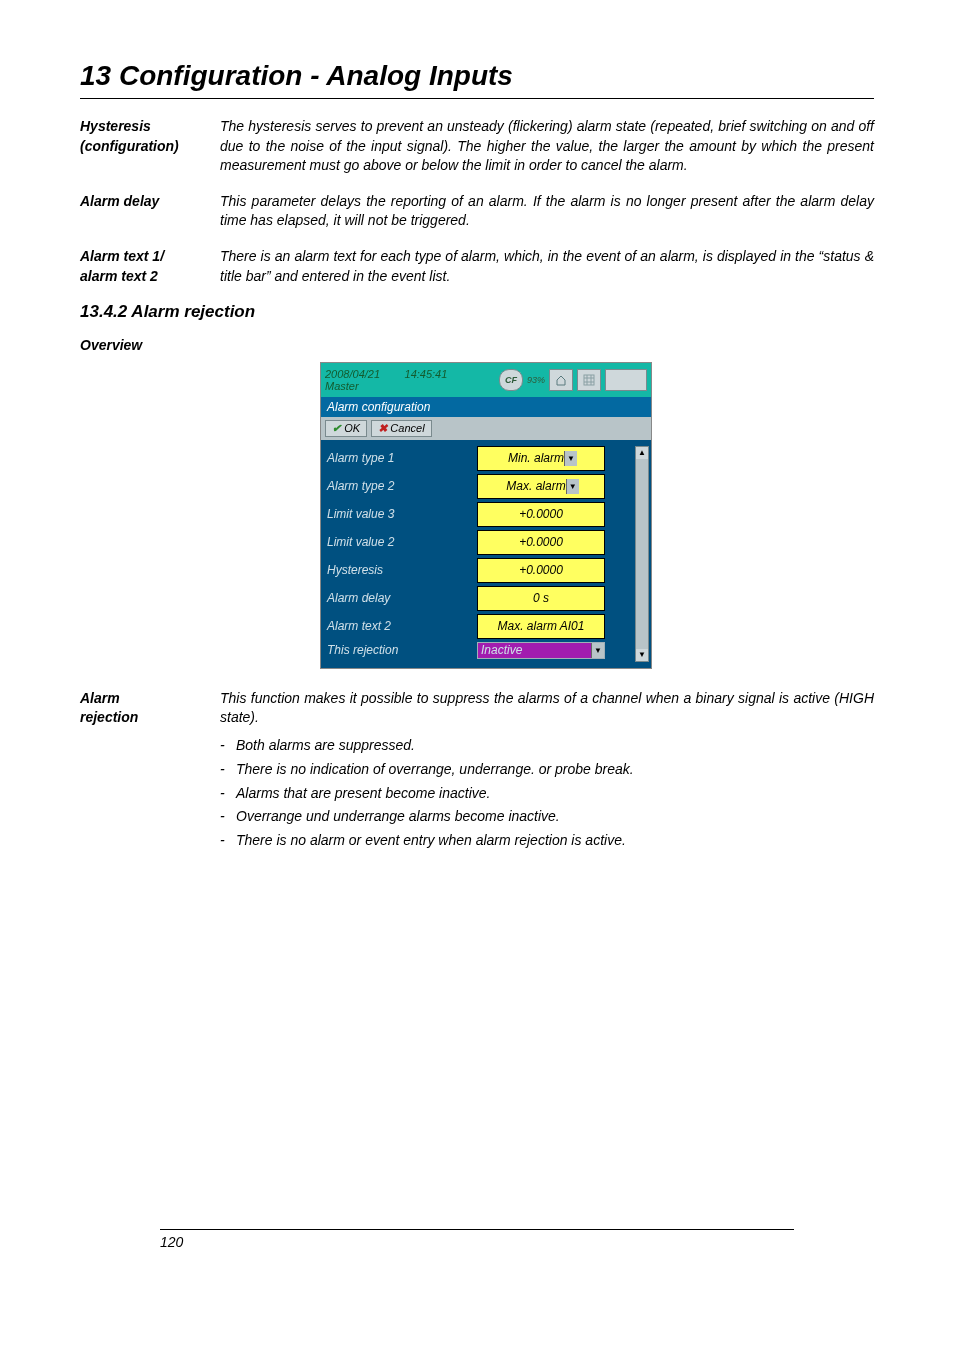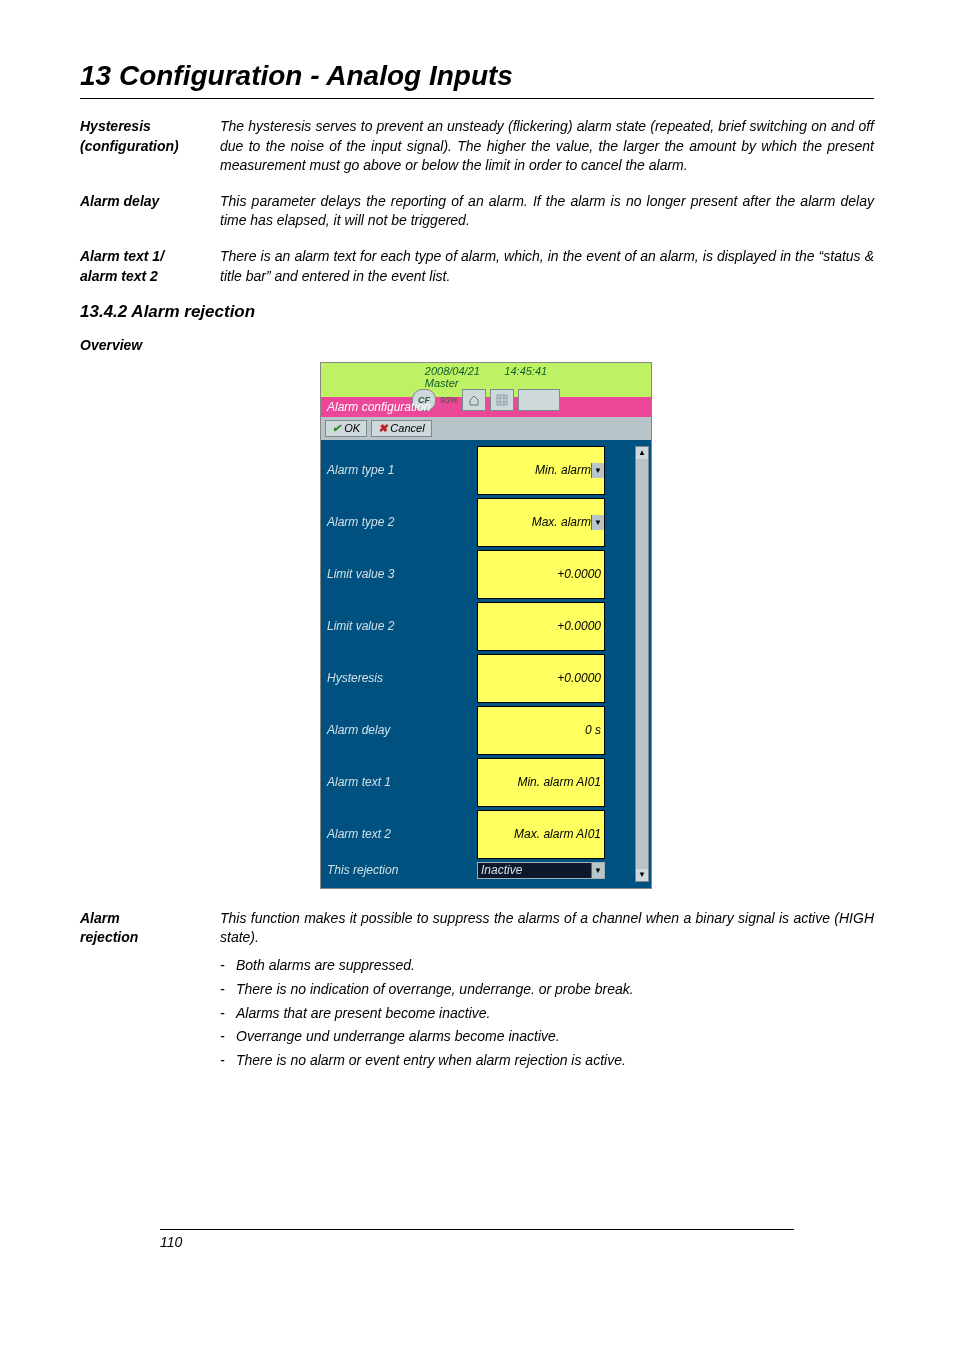--- a/index.html
+++ b/index.html
@@ -47,26 +47,25 @@
     margin-left: 240px;
     margin-bottom: 20px;
   }
   .screenshot {
     width: 330px;
     border: 1px solid #888;
     font-size: 11px;
     font-family: Arial, Helvetica, sans-serif;
   }
   .ss-statusbar {
-    background: #bef264;
+    background: #14b8a6;
     display: flex;
     align-items: center;
     padding: 2px 4px;
     height: 30px;
-    flex-direction: column;
   }
   .ss-status-left {
     color: #135b2e;
     line-height: 1.1;
     flex: 1;
   }
   .ss-status-icons {
     display: flex;
     gap: 4px;
     align-items: center;
@@ -81,21 +80,21 @@
     border: 1px solid #7a8a8e;
     font-size: 9px;
     color: #2e5b3a;
   }
   .ss-icon-cf {
     color: #2e5b3a;
     font-weight: bold;
     border-radius: 10px;
   }
   .ss-titlebar {
-    background: #ec4899;
+    background: #0369a1;
     color: #fff;
     padding: 3px 6px;
     font-size: 12px;
   }
   .ss-toolbar {
     background: #b8c4c8;
     padding: 3px 4px;
     display: flex;
     gap: 4px;
   }
@@ -130,28 +129,28 @@
     color: #d0e0e8;
     width: 150px;
     font-size: 12px;
   }
   .ss-field {
     background: #ffff60;
     color: #000;
     border: 1px solid #000;
     width: 120px;
     height: 15px;
-    padding: 16px 3px;
+    padding: 4px 3px;
     font-size: 12px;
     display: flex;
     align-items: center;
-    justify-content: flex-end;
+    justify-content: center;
   }
   .ss-field-blue {
-    background: #0f172a;
+    background: #a21caf;
     color: #d0e0e8;
     border: 1px solid #a0b0b8;
     width: 120px;
     height: 15px;
     padding: 0 3px;
     font-size: 12px;
     display: flex;
     align-items: center;
     justify-content: space-between;
   }
@@ -335,26 +334,20 @@
                 <span>+0.0000</span>
               </div>
             </div>
             <div class="ss-row">
               <div class="ss-row-label">Alarm delay</div>
               <div class="ss-field">
                 <span>0 s</span>
               </div>
             </div>
             <div class="ss-row">
-              <div class="ss-row-label">Alarm text 1</div>
-              <div class="ss-field">
-                <span>Min. alarm AI01</span>
-              </div>
-            </div>
-            <div class="ss-row">
               <div class="ss-row-label">Alarm text 2</div>
               <div class="ss-field">
                 <span>Max. alarm AI01</span>
               </div>
             </div>
             <div class="ss-row">
               <div class="ss-row-label">This rejection</div>
               <div class="ss-field-blue">
                 <span>Inactive</span>
                 <span class="dd-arrow">▼</span>
@@ -381,16 +374,16 @@
           <li>There is no indication of overrange, underrange. or probe break.</li>
           <li>Alarms that are present become inactive.</li>
           <li>Overrange und underrange alarms become inactive.</li>
           <li>There is no alarm or event entry when alarm rejection is active.</li>
         </ul>
     </div>
   </div>
 
   <div class="footer">
     <hr class="footer-hr">
-    <div class="page-num">110</div>
+    <div class="page-num">120</div>
   </div>
 
 </div>
 
 </body></html>

